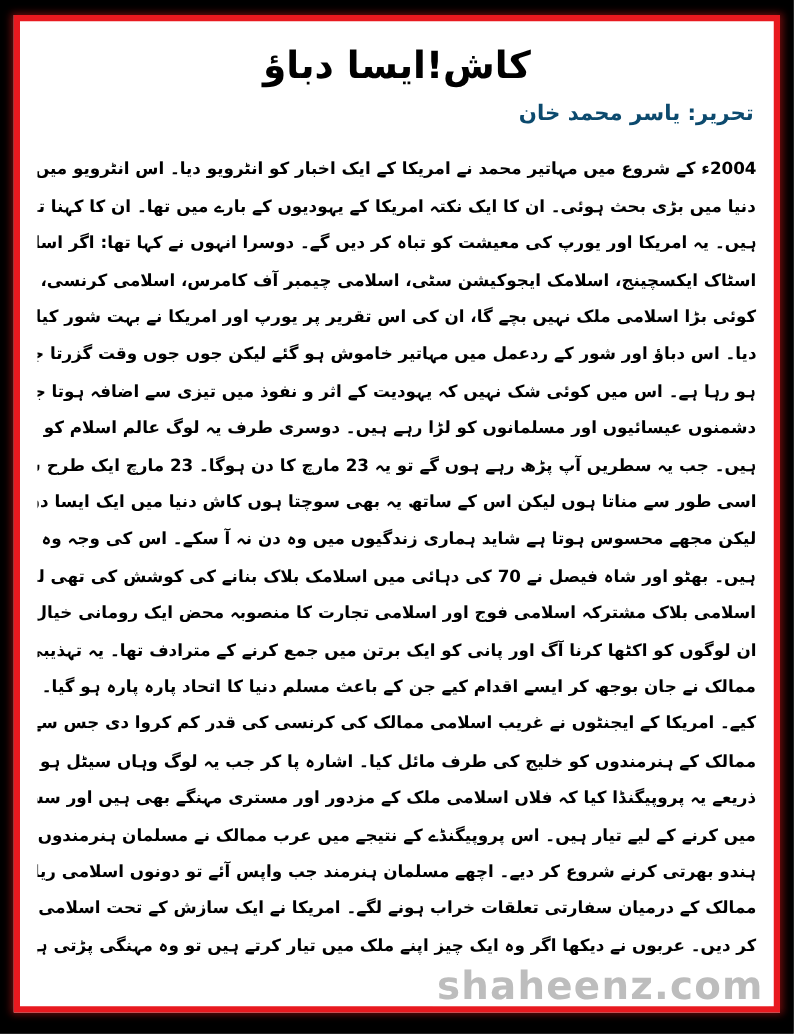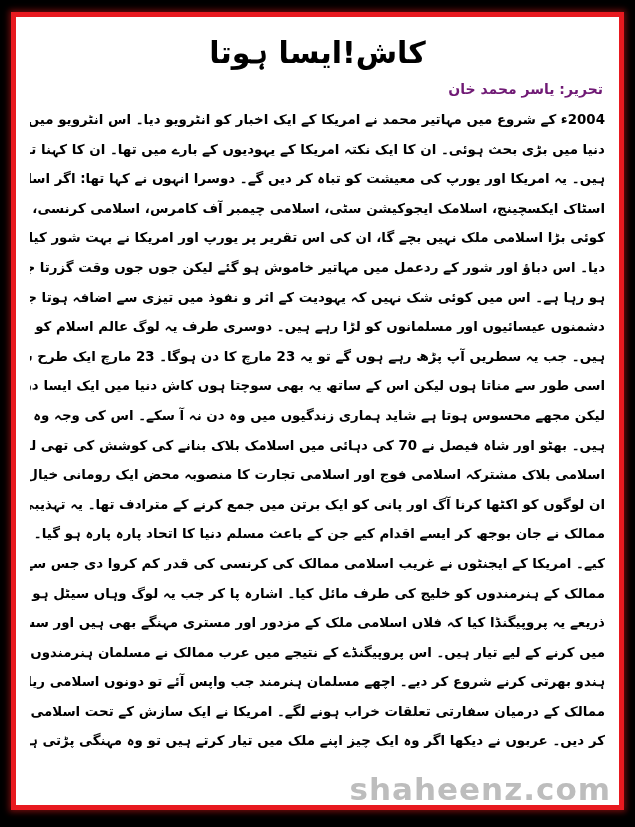--- a/index.html
+++ b/index.html
@@ -25,25 +25,25 @@
     text-align: center;
     font-size: 30px;
     font-weight: bold;
     color: #000;
     margin: 8px 0 4px 0;
     line-height: 1.2;
   }
   .doc-byline {
     direction: rtl;
     text-align: right;
-    font-size: 14px;
+    font-size: 17px;
     font-weight: bold;
-    color: #701a75;
+    color: #0c4a6e;
     padding-left: 4px;
-    margin: 10px 2px 8px 0;
+    margin: 10px 2px 20px 0;
   }
   .doc-body {
     direction: rtl;
     color: #000;
     margin-top: 4px;
   }
   .doc-body .line {
     font-size: 13.4px;
     font-weight: 600;
     line-height: 29.6px;
@@ -65,21 +65,21 @@
     padding: 0 4px;
     line-height: 1.0;
   }
 </style>
 </head>
 <body>
 
 <div class="frame">
   <div class="red-border">
 
-    <h1 class="doc-title">کاش!ایسا ہوتا</h1>
+    <h1 class="doc-title">کاش!ایسا دباؤ</h1>
 
     <div class="doc-byline">تحریر: یاسر محمد خان</div>
 
     <div class="doc-body">
         <div class="line">2004ء کے شروع میں مہاتیر محمد نے امریکا کے ایک اخبار کو انٹرویو دیا۔ اس انٹرویو میں انہوں نے دو ایسے نکتے اٹھائے تھے جن پر بعد ازاں پوری</div>
         <div class="line">دنیا میں بڑی بحث ہوئی۔ ان کا ایک نکتہ امریکا کے یہودیوں کے بارے میں تھا۔ ان کا کہنا تھا: یہودی دنیا بھر کے عیسائیوں سے ہٹلر کا بدلہ لے رہے</div>
         <div class="line">ہیں۔ یہ امریکا اور یورپ کی معیشت کو تباہ کر دیں گے۔ دوسرا انہوں نے کہا تھا: اگر اسلامی دنیا نے اپنا بلاک نہ بنایا، اگر مسلم ممالک نے اسلامی</div>
         <div class="line">اسٹاک ایکسچینج، اسلامک ایجوکیشن سٹی، اسلامی چیمبر آف کامرس، اسلامی کرنسی، اسلامک بینک اور اسلامی اقوام متحدہ نہ بنائی تو 2025ء تک دنیا میں</div>
         <div class="line">کوئی بڑا اسلامی ملک نہیں بچے گا، ان کی اس تقریر پر یورپ اور امریکا نے بہت شور کیا۔ یہودی میڈیا نے انہیں یہودی دشمن اور دہشت گرد کا خطاب</div>
         <div class="line">دیا۔ اس دباؤ اور شور کے ردعمل میں مہاتیر خاموش ہو گئے لیکن جوں جوں وقت گزرتا جا رہا ہے مجھے ان کے دونوں نکتوں میں بڑا وزن محسوس</div>

